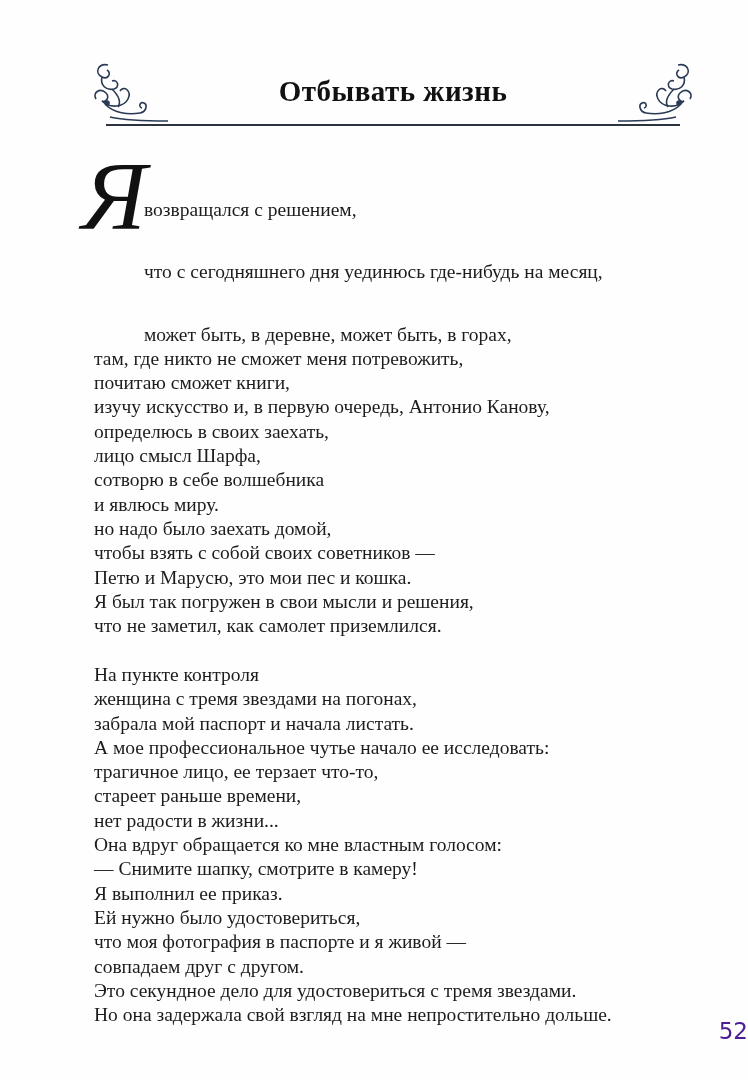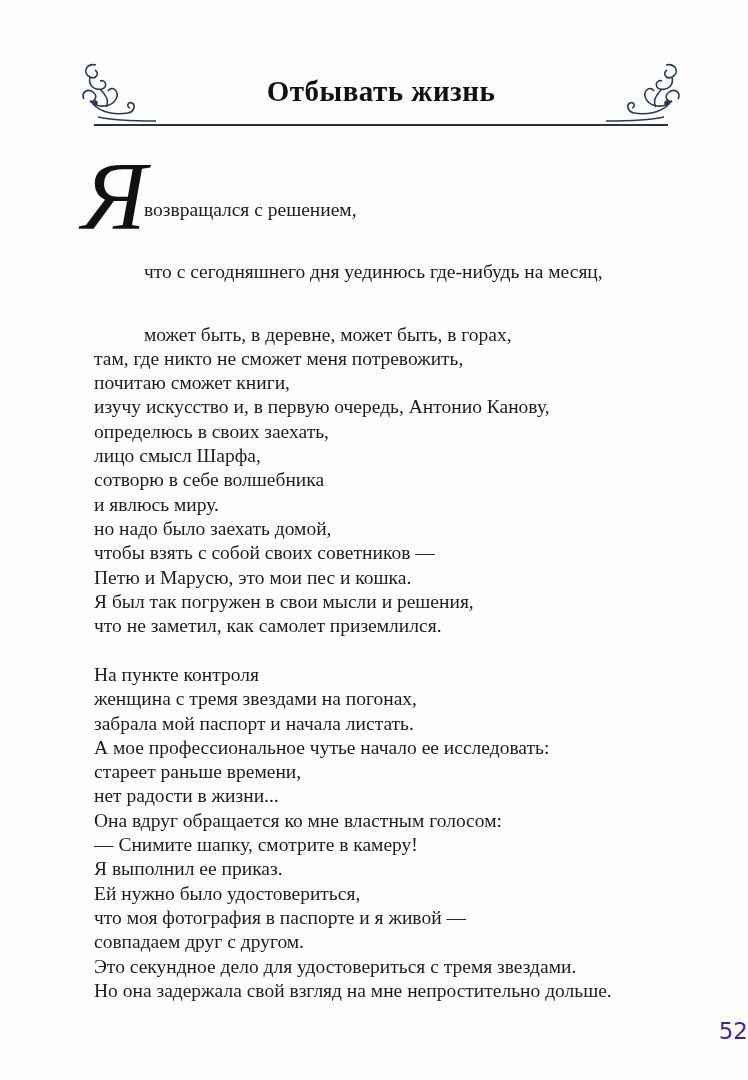--- a/index.html
+++ b/index.html
@@ -7,21 +7,21 @@
       width: 748px;
       height: 1080px;
       background: #fefefe;
       position: relative;
       overflow: hidden;
       font-family: "Liberation Sans", sans-serif;
       color: #1a1a1a;
     }
     .header {
       position: absolute;
-      left: 76px;
+      left: 88px;
       top: 55px;
       width: 610px;
       height: 80px;
     }
     .ornament {
       position: absolute;
       top: 0;
       width: 80px;
       height: 70px;
     }
@@ -131,20 +131,21 @@
     <div class="line">Петю и Марусю, это мои пес и кошка.</div>
     <div class="line">Я был так погружен в свои мысли и решения,</div>
     <div class="line">что не заметил, как самолет приземлился.</div>
   </div>
   <div class="stanza-gap"></div>
   <div>
     <div class="line">На пункте контроля</div>
     <div class="line">женщина с тремя звездами на погонах,</div>
     <div class="line">забрала мой паспорт и начала листать.</div>
     <div class="line">А мое профессиональное чутье начало ее исследовать:</div>
+    <div class="line">трагичное лицо, ее терзает что-то,</div>
     <div class="line">стареет раньше времени,</div>
     <div class="line">нет радости в жизни...</div>
     <div class="line">Она вдруг обращается ко мне властным голосом:</div>
     <div class="line">— Снимите шапку, смотрите в камеру!</div>
     <div class="line">Я выполнил ее приказ.</div>
     <div class="line">Ей нужно было удостовериться,</div>
     <div class="line">что моя фотография в паспорте и я живой —</div>
     <div class="line">совпадаем друг с другом.</div>
     <div class="line">Это секундное дело для удостовериться с тремя звездами.</div>
     <div class="line">Но она задержала свой взгляд на мне непростительно дольше.</div>

